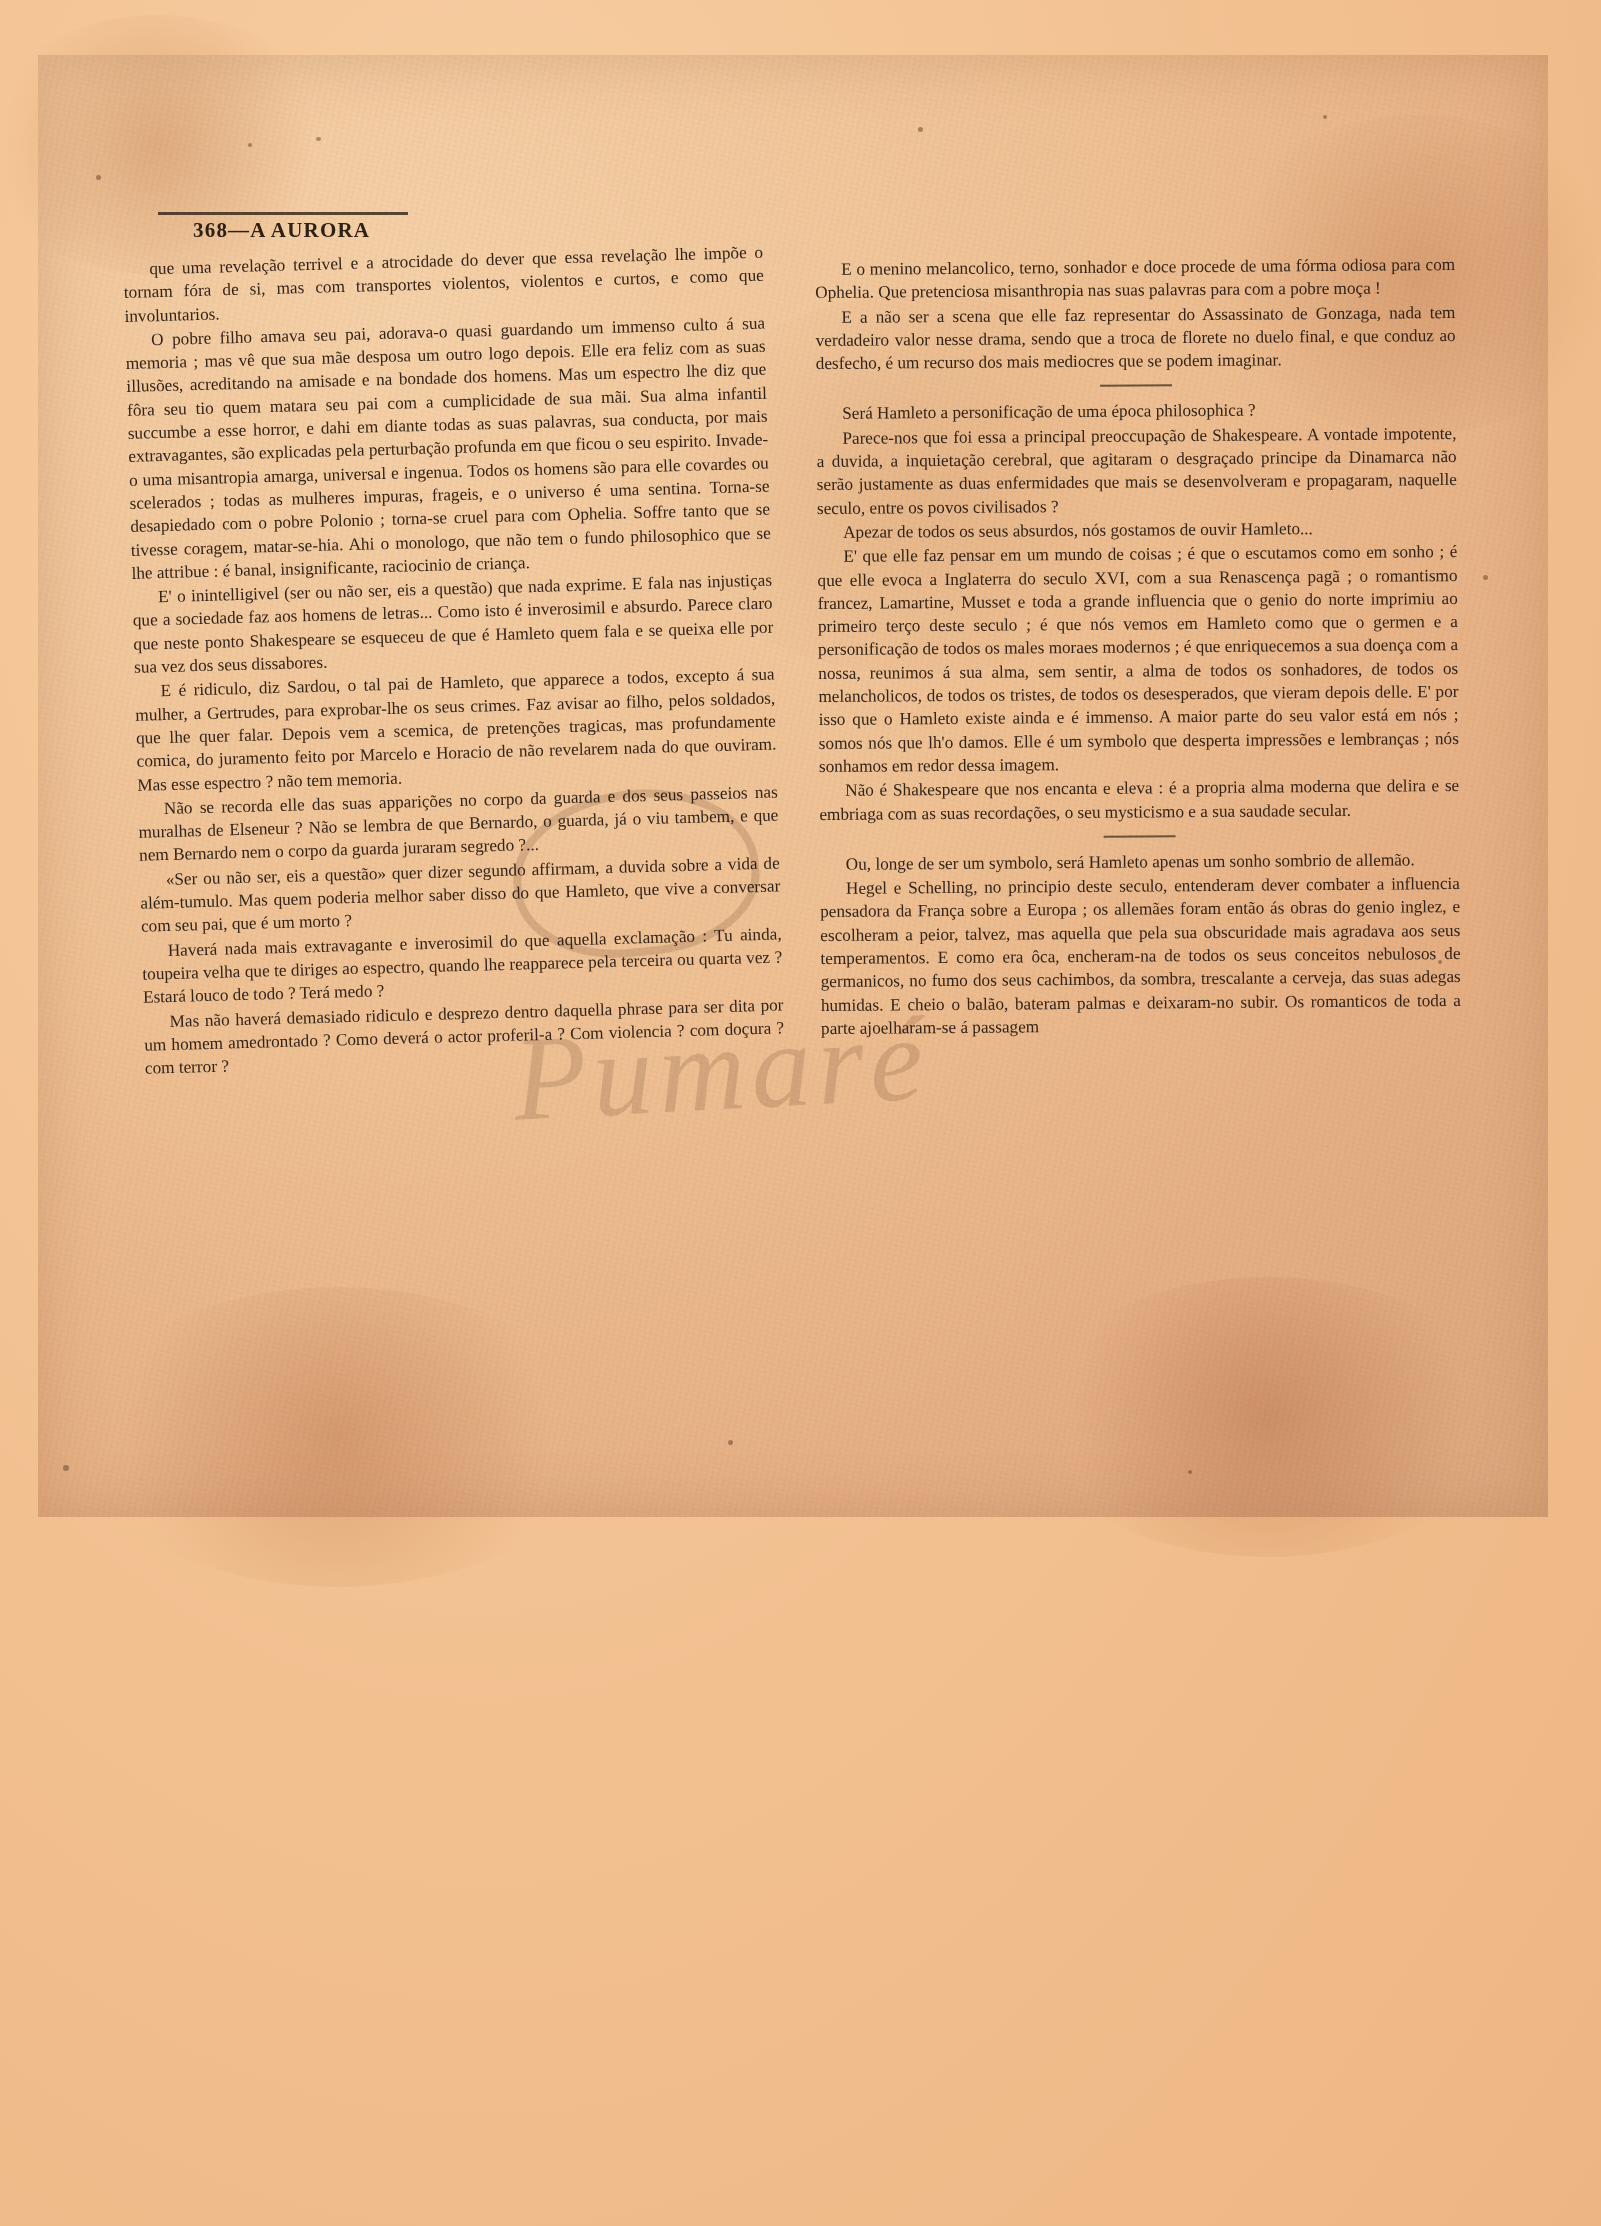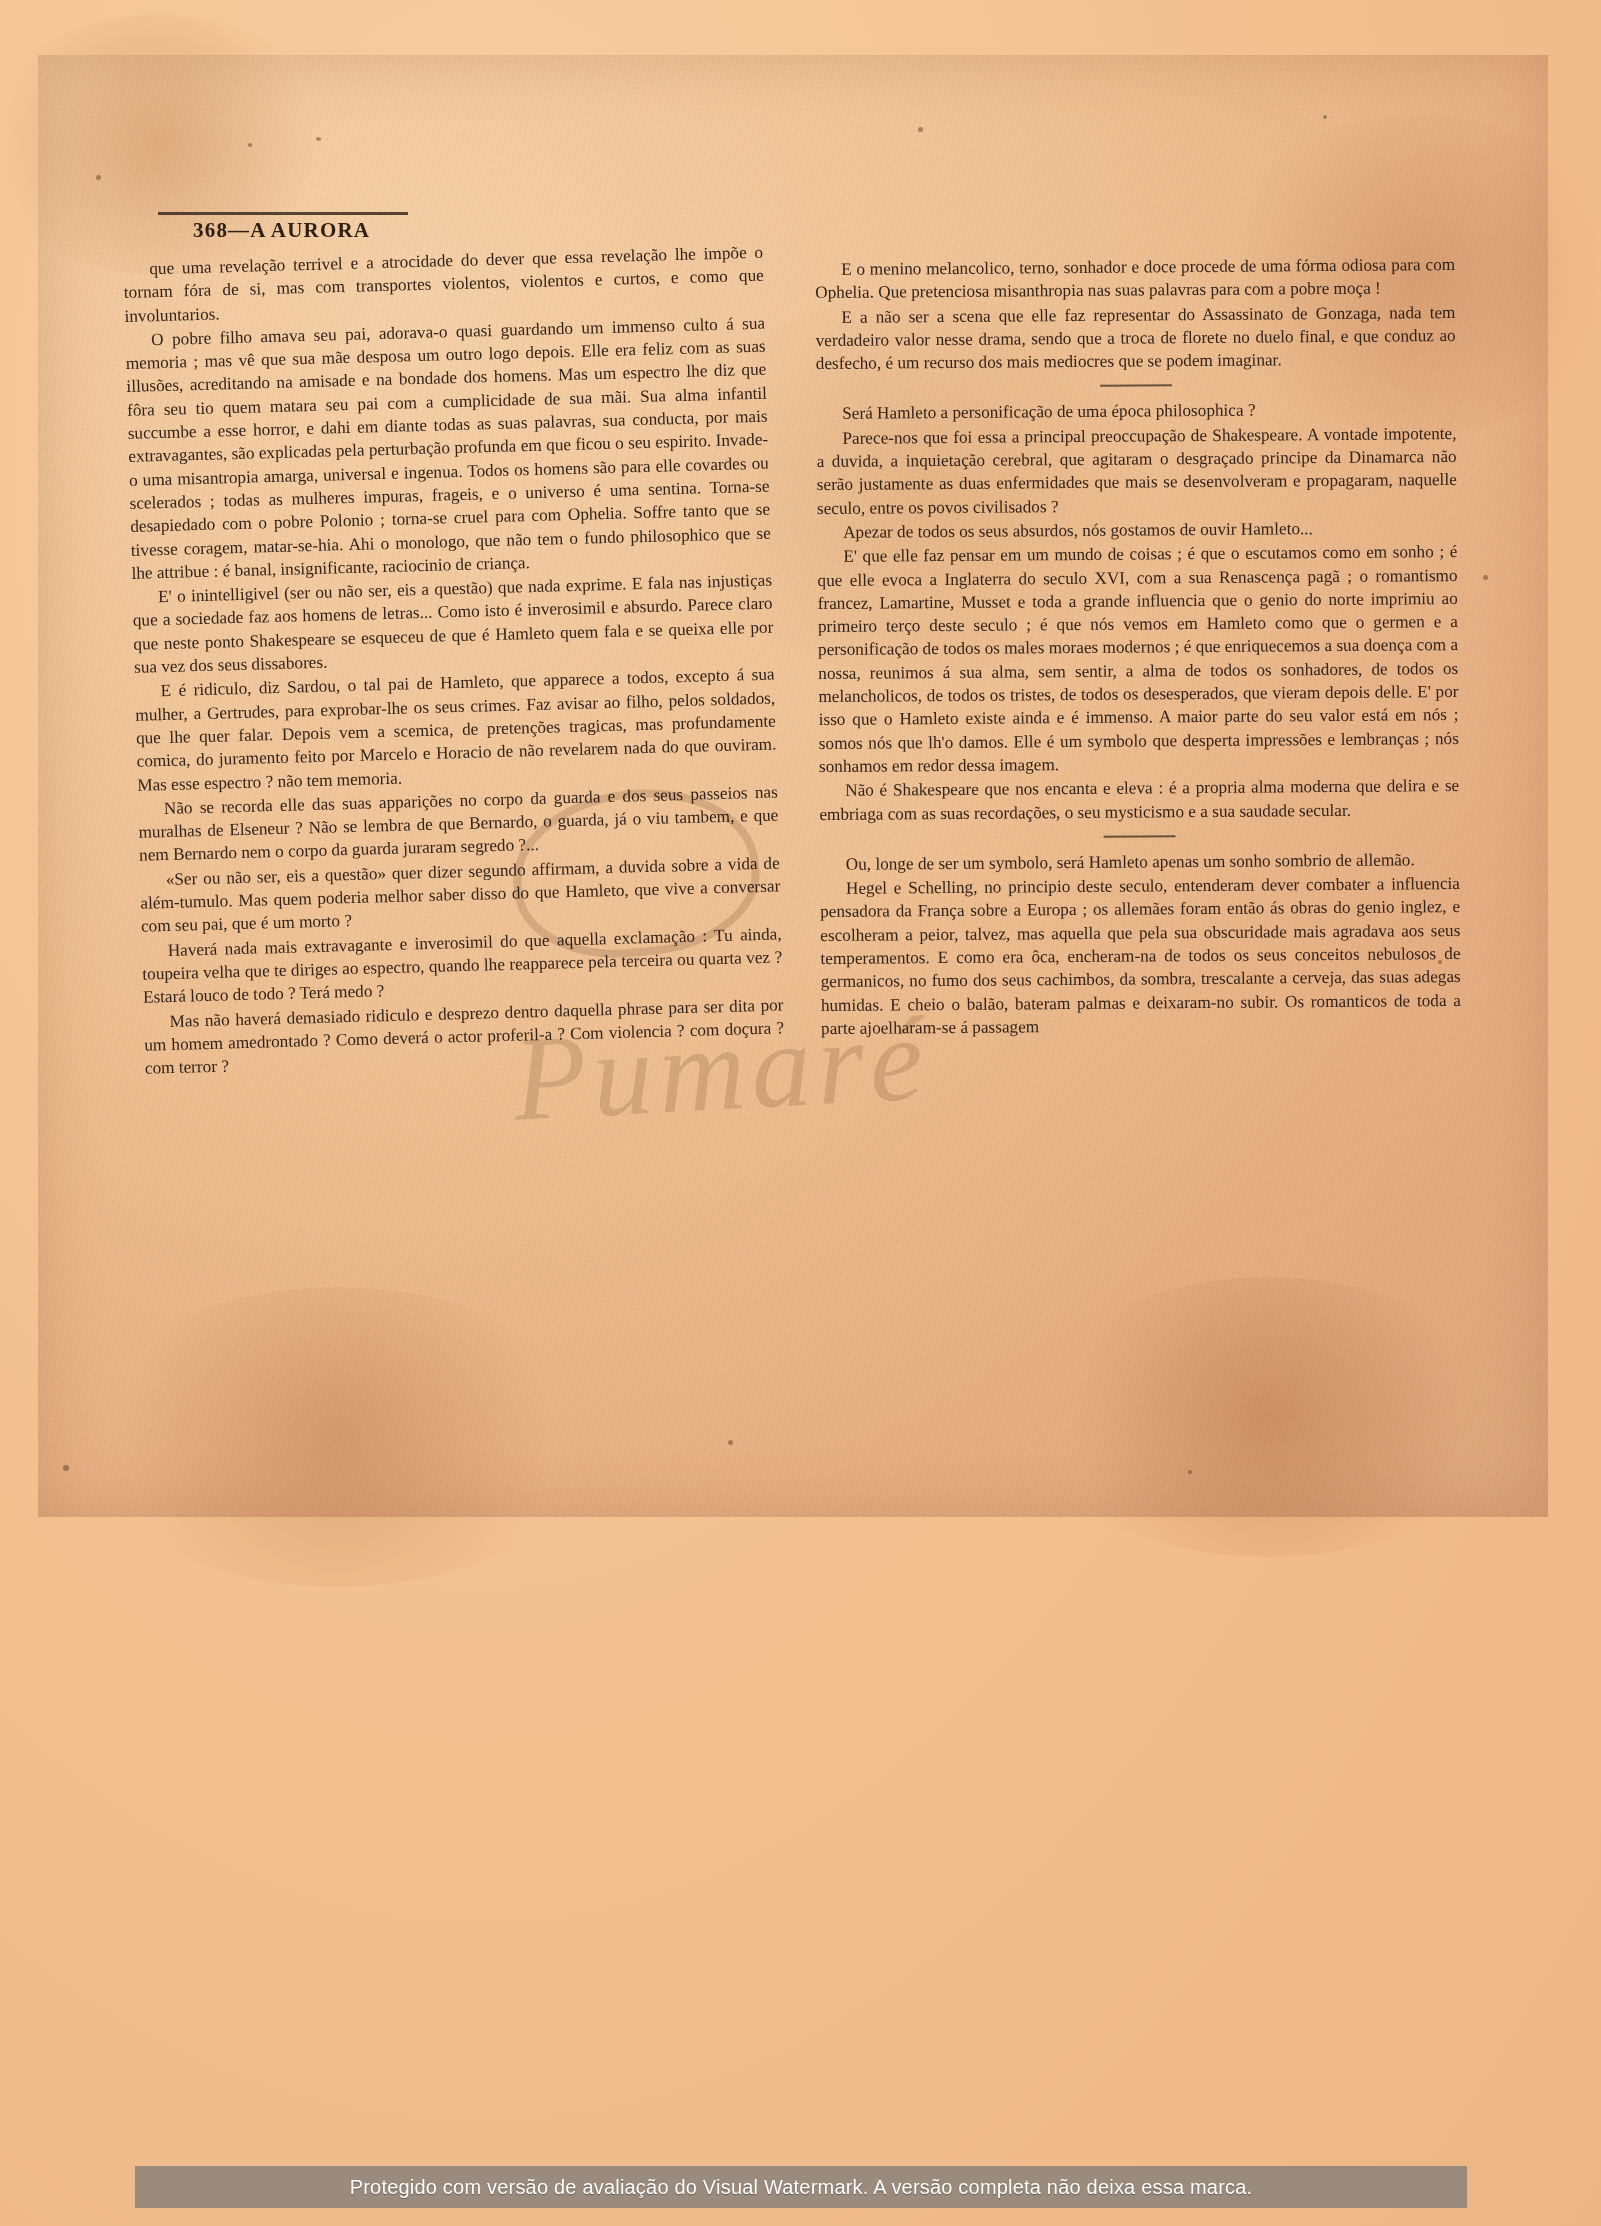--- a/index.html
+++ b/index.html
@@ -248,15 +248,14 @@
       </div>
 
       <div class="wm">
         <div class="wm-ring"></div>
         <div class="wm-text">Pumaré</div>
       </div>
 
     </div>
   </div>
 
-  <div class="wm-banner">Protegido com versão de avaliação do Visual Watermark. A versão completa não deixa essa marca.</div>
 
 </div>
 
 </body></html>

